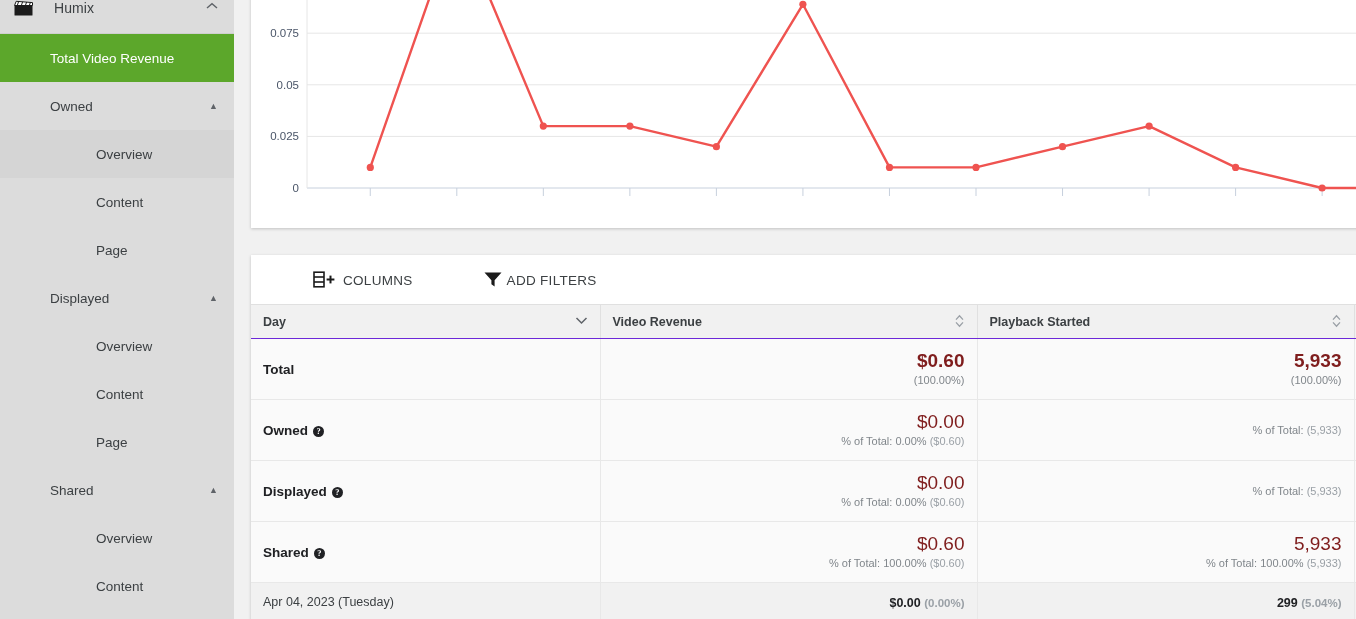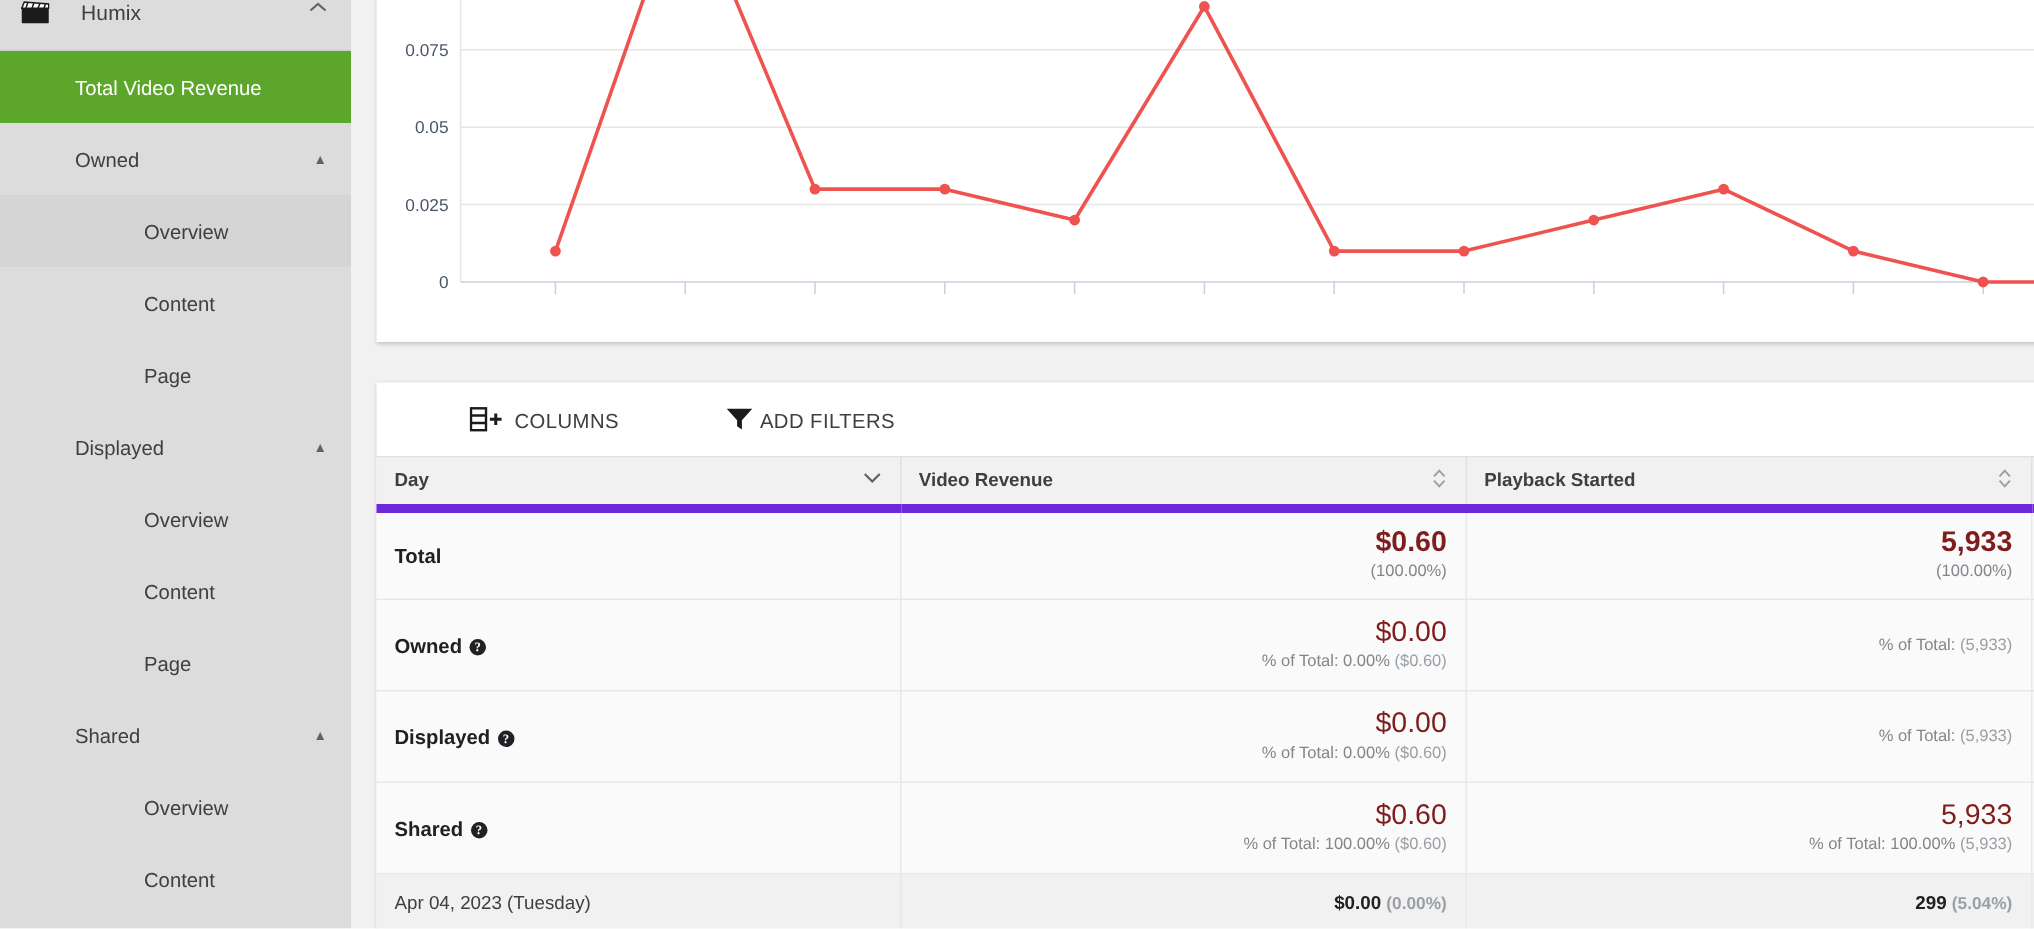--- a/index.html
+++ b/index.html
@@ -80,21 +80,21 @@
   .tb-btn {
     display:flex; align-items:flex-end; gap:4px; cursor:pointer;
     font-size: 13.5px; color:#3c4043; letter-spacing:.3px;margin-left:48px;
   }
   .tb-btn .glyph { display:flex; align-items:center; }
 
   table.grid { border-collapse: collapse; width: 1340px; table-layout: fixed; }
   table.grid th {
     background: #f1f1f1;
     border-top: 1px solid #e0e0e0;
-    border-bottom: 6px solid #6d28d9;
+    border-bottom: 1px solid #6d28d9;
     border-right: 1px solid #e0e0e0;
     height: 34px;
     font-size: 12.5px; font-weight: bold; color:#3c4043;
     padding: 0 12px; text-align: left; vertical-align: middle;
   }
   table.grid th .th-inner { display:flex; align-items:center; justify-content:space-between; }
   table.grid th .sort { color:#5f6368; font-size: 10px; line-height:1; }
 
   table.grid td {
     border-bottom: 1px solid #e8e8e8;

